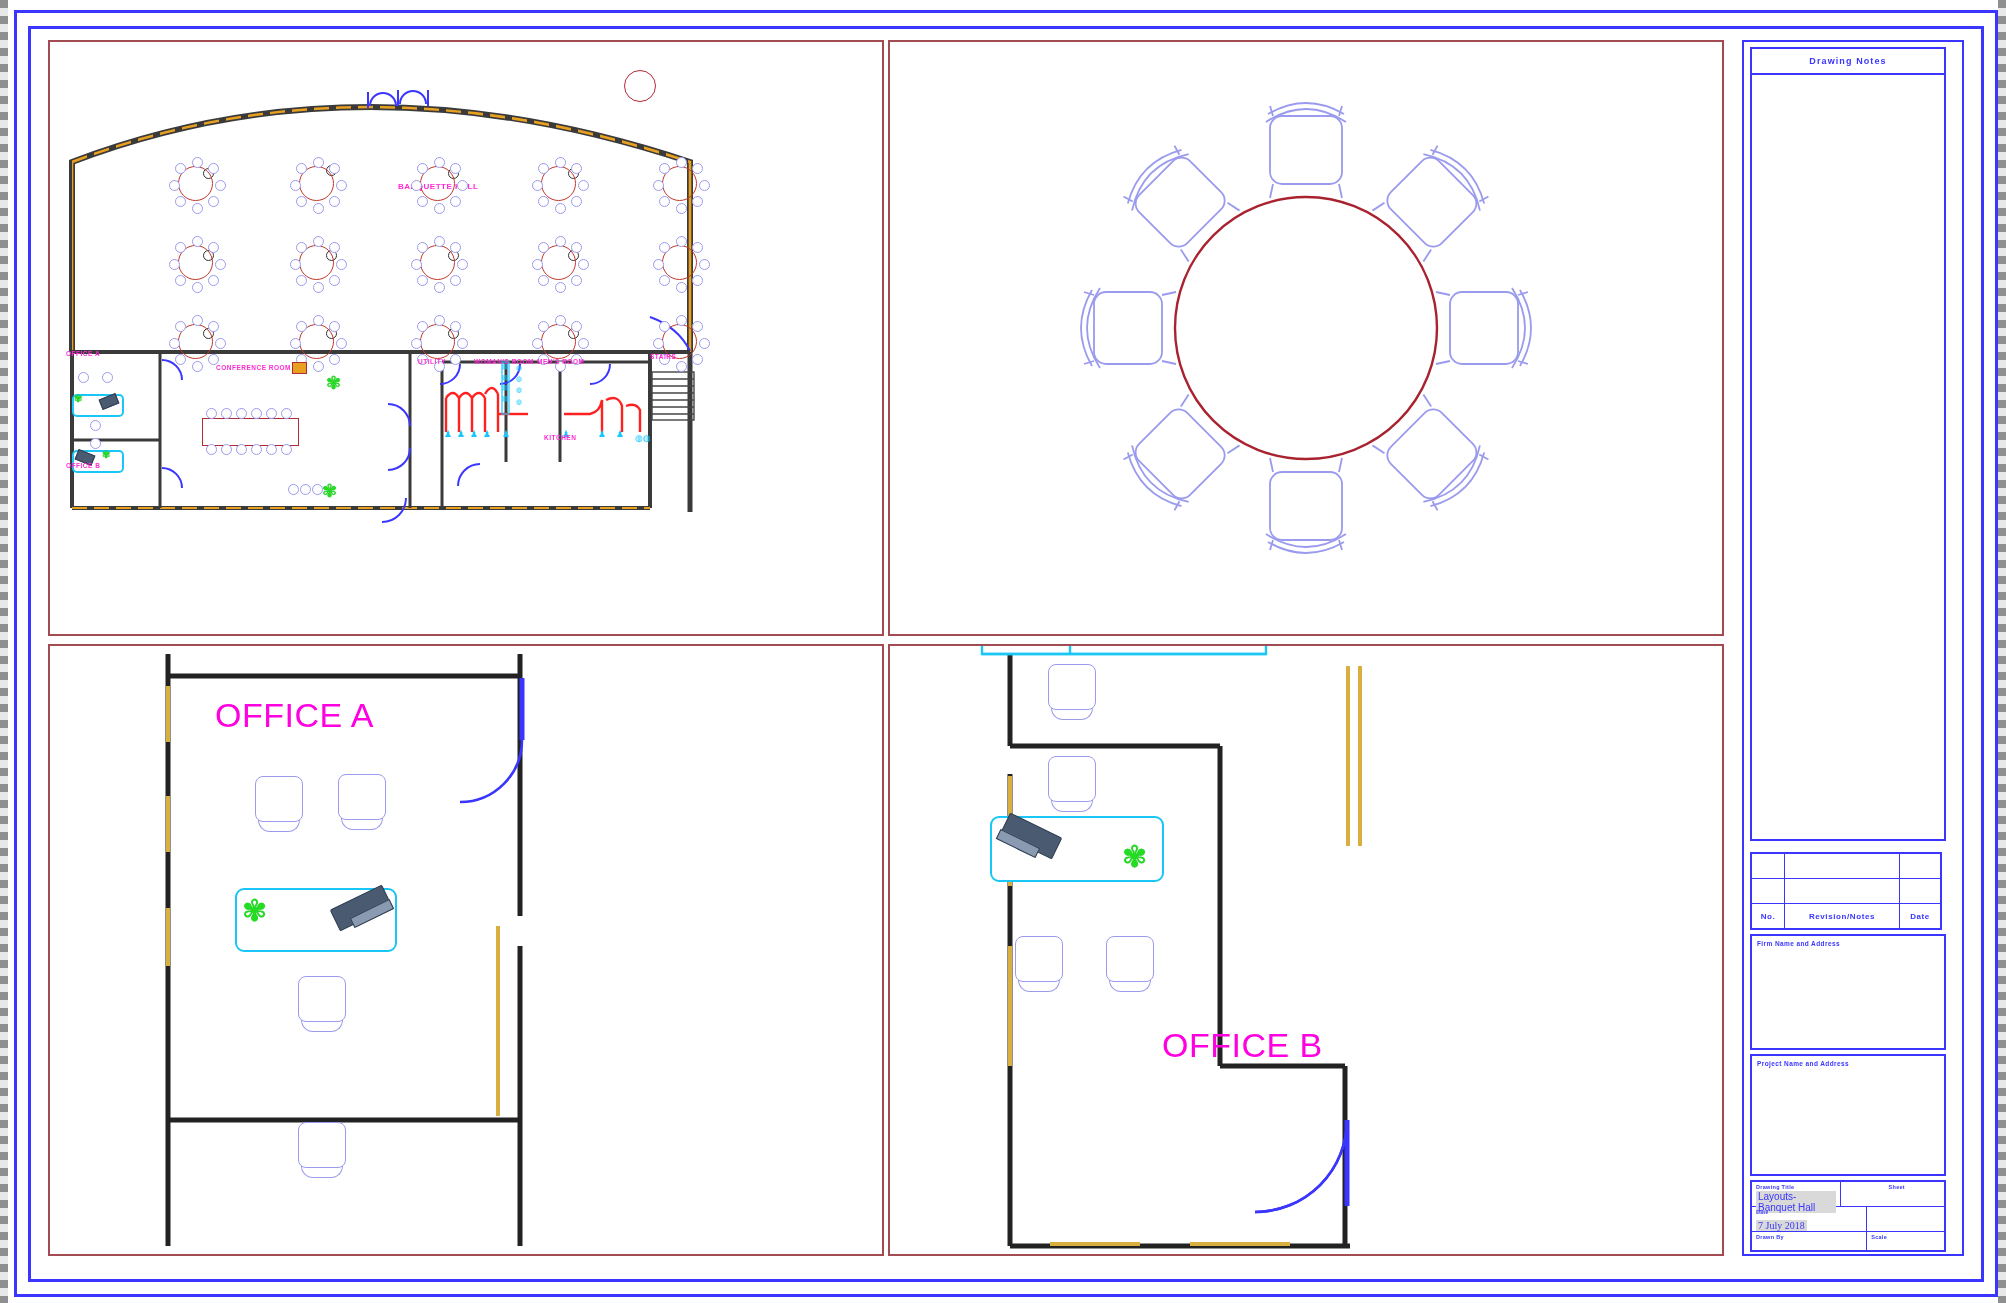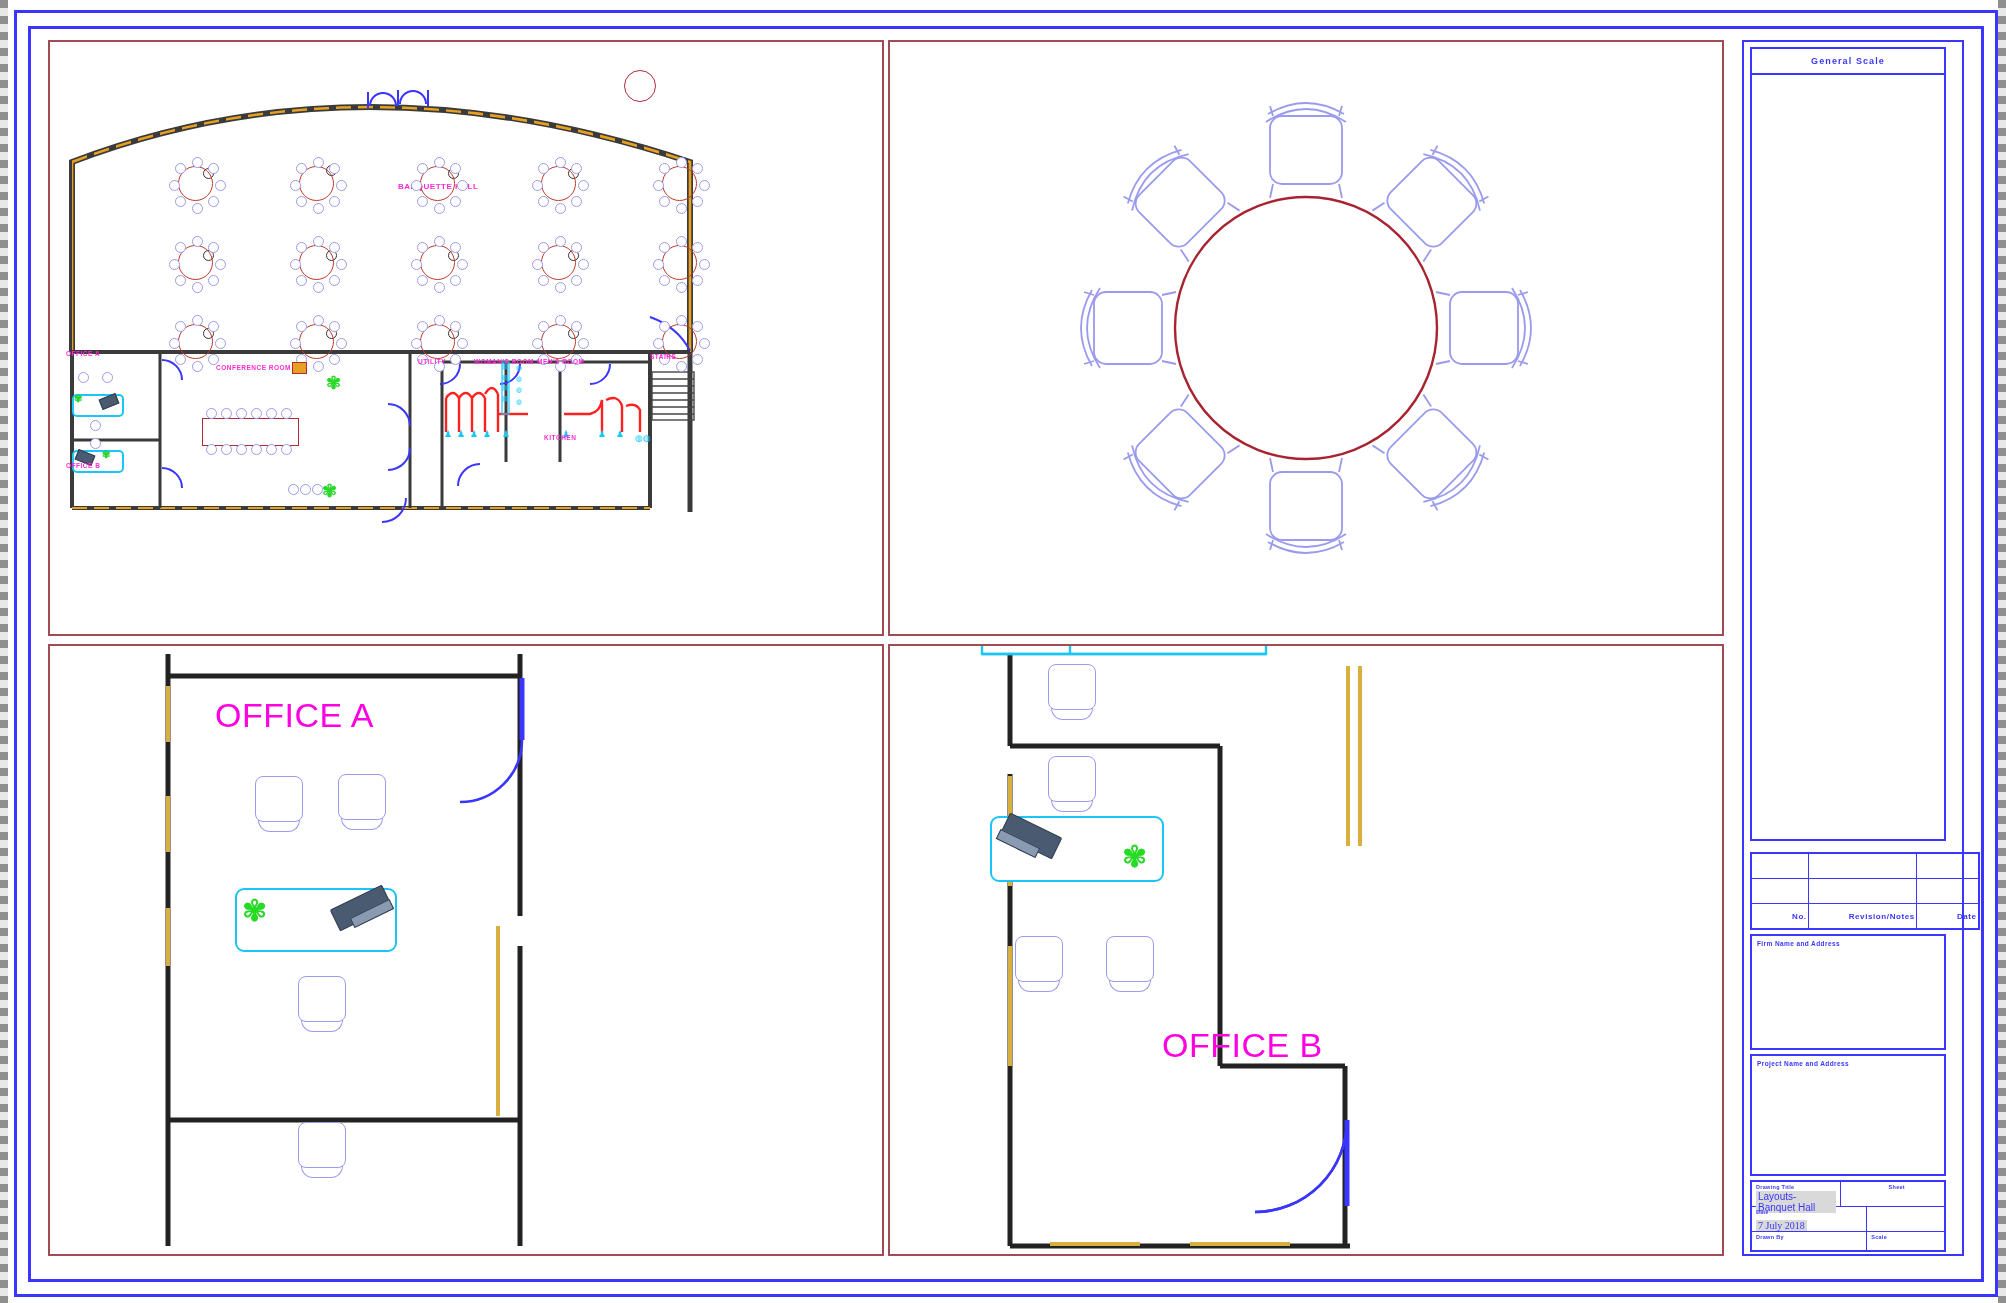--- a/index.html
+++ b/index.html
@@ -22,21 +22,21 @@
 
   
   #titleblock{position:absolute;left:1742px;top:40px;width:218px;height:1212px;border:2px solid #3a36ff;}
   #tb-notes{position:absolute;left:6px;top:5px;width:192px;height:790px;border:2px solid #3a36ff;}
   #tb-notes-hd{height:24px;border-bottom:2px solid #3a36ff;display:flex;align-items:center;justify-content:center;}
   #tb-notes-hd span{font-size:9px;font-weight:bold;color:#3a36ff;letter-spacing:1.1px;}
   .rev-table{position:absolute;left:6px;top:810px;width:192px;border:2px solid #3a36ff;border-collapse:collapse;}
   .rev-table td{border:1px solid #3a36ff;height:22px;}
   .rev-table td.c1{width:30px;}
   .rev-table td.c3{width:38px;}
-  .rev-table tr.hdr td{font-size:8px;font-weight:bold;color:#3a36ff;text-align:center;letter-spacing:.6px;padding-left:40px;}
+  .rev-table tr.hdr td{font-size:8px;font-weight:bold;color:#3a36ff;text-align:center;letter-spacing:.6px;}
   .tb-box{position:absolute;left:6px;border:2px solid #3a36ff;}
   .tb-box .lbl{font-size:6.5px;font-weight:bold;color:#3a36ff;padding:4px 0 0 5px;letter-spacing:.4px;}
   #tb-firm{top:892px;width:192px;height:112px;}
   #tb-project{top:1012px;width:192px;height:118px;}
   #tb-final{position:absolute;left:6px;top:1138px;width:192px;height:68px;border:2px solid #3a36ff;}
   #tb-final .row{display:flex;border-bottom:1px solid #3a36ff;}
   #tb-final .row:last-child{border-bottom:none;}
   #tb-final .cell{border-right:1px solid #3a36ff;box-sizing:border-box;padding:2px 4px;}
   #tb-final .cell:last-child{border-right:none;}
   #tb-final .cl{font-size:5.5px;font-weight:bold;color:#3a36ff;letter-spacing:.3px;}
@@ -511,21 +511,21 @@
   <div class="kbd" style="left:106px;top:192px;width:42px;height:9px;transform:rotate(26deg);background:#8a9ab0;"></div>
   <div class="plant" style="left:232px;top:196px;font-size:30px;">✾</div>
   <div class="chair-big" style="left:125px;top:290px;"></div>
   <div class="chair-big" style="left:216px;top:290px;"></div>
   <div class="biglabel" style="left:272px;top:380px;">OFFICE B</div>
 </div>
 
 <div id="titleblock">
   <div id="tb-notes">
     <div id="tb-notes-hd">
-      <span>General  Scale</span>
+      <span>Drawing  Notes</span>
     </div>
   </div>
 
   <table class="rev-table">
     <tbody>
         <tr>
           <td class="c1"></td>
           <td></td>
           <td class="c3"></td>
         </tr>

